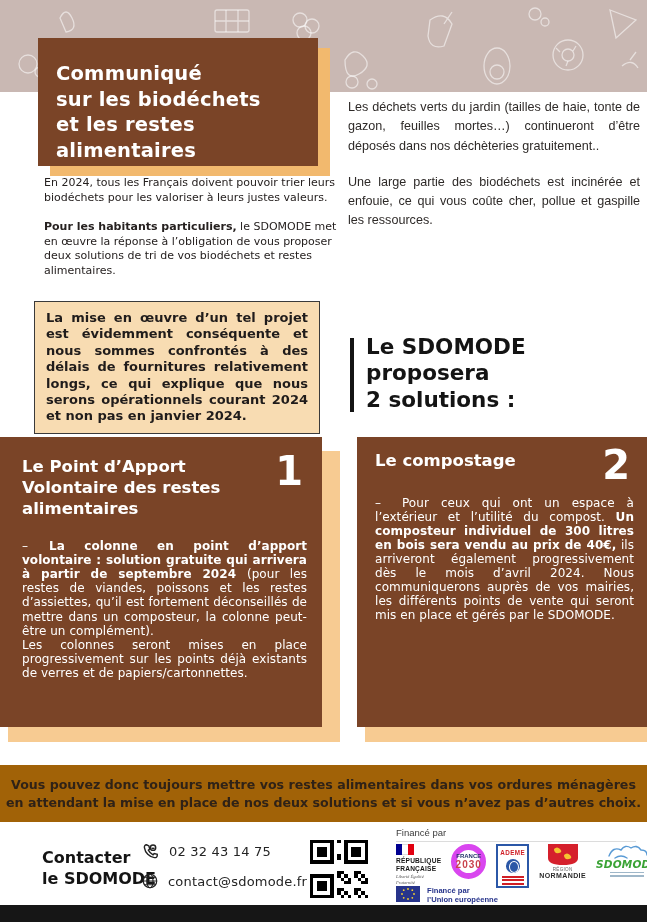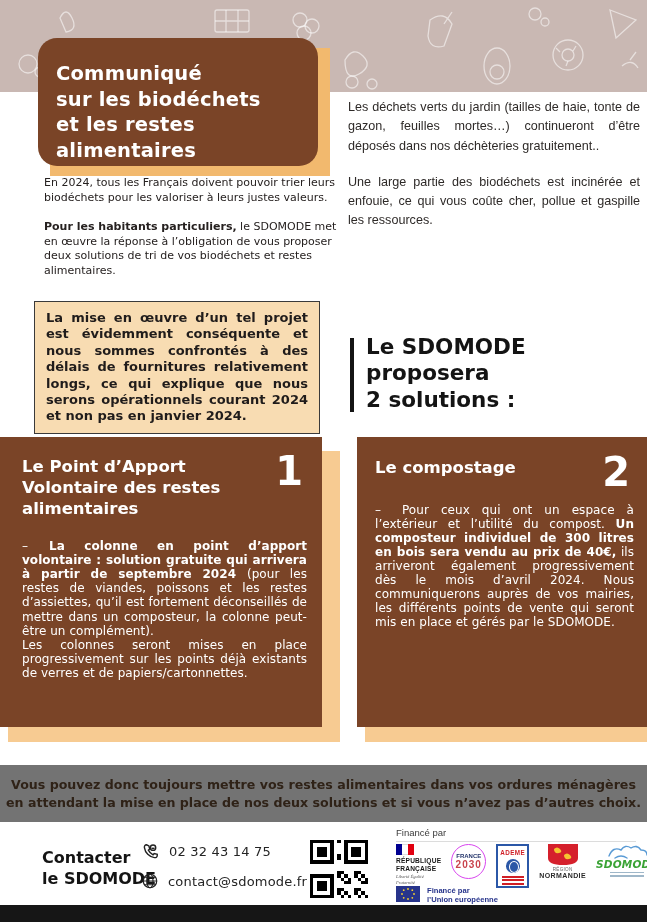--- a/index.html
+++ b/index.html
@@ -8,21 +8,21 @@
     position:relative; width:647px; height:922px; margin:0 auto;
     background:#ffffff; overflow:hidden;
     font-family:"DejaVu Sans", sans-serif; color:#1f1b1a;
     -webkit-font-smoothing:antialiased;
   }
   
   .banner { position:absolute; left:0; top:0; width:647px; height:92px; background:#c9b8b3; }
   .banner svg { position:absolute; inset:0; }
   
   .title-shadow { position:absolute; left:50px; top:48px; width:280px; height:128px; background:#f2b96e; }
-  .title-box { position:absolute; left:38px; top:38px; width:280px; height:128px; background:#7a4427; padding:23px 10px 0 18px;border-radius:19px; }
+  .title-box { position:absolute; left:38px; top:38px; width:280px; height:128px; background:#7a4427; padding:23px 10px 0 18px; }
   .title-box h1 { color:#ffffff; font-size:19.5px; line-height:1.32; font-weight:700; letter-spacing:.2px; }
   .title-box h1 span { display:block; }
   
   .intro { position:absolute; left:44px; top:176px; width:298px; font-size:11px; line-height:1.32; color:#262120; }
   .intro p { margin-bottom:15px; font-weight:500; }
   .intro b { font-weight:700; }
   .highlight-box {
     position:absolute; left:34px; top:301px; width:286px;
     background:#f8dcb2; border:1.4px solid #3a3a3a;
     padding:8px 11px; font-size:13px; font-weight:700;
@@ -35,34 +35,34 @@
   .about p { margin-bottom:17px; }
   .sol-heading-bar { position:absolute; left:350px; top:338px; width:3.5px; height:74px; background:#141414; }
   .sol-heading { position:absolute; left:366px; top:334px; font-size:21.5px; font-weight:700; line-height:1.23; color:#141414; }
   .sol-heading span { display:block; }
   
   .box-shadow { position:absolute; background:#f7cb92; }
   .shadow1 { left:8px; top:451px; width:332px; height:291px; }
   .shadow2 { left:365px; top:451px; width:282px; height:291px; }
   .sol-box { position:absolute; top:437px; height:290px; background:#7a4427; color:#ffffff; }
   .box1 { left:0; width:322px; padding:20px 15px 0 22px; }
-  .box2 { left:357px; width:290px; padding:11px 13px 0 18px; }
+  .box2 { left:357px; width:290px; padding:4px 13px 0 18px; }
   .sol-head { position:relative; }
   .sol-head h2 { font-size:16.5px; font-weight:700; line-height:1.26; width:240px; }
   .box2 .sol-head h2 { margin-top:10px; }
   .sol-num { position:absolute; right:4px; top:-6px; font-size:40px; font-weight:700; line-height:1; }
   .sol-body { margin-top:20px; font-size:12px; line-height:1.17; text-align:justify; letter-spacing:.05px; }
   .box2 .sol-body { margin-top:24px; }
   .sol-body p { margin-bottom:0; }
   .sol-body .gap { height:13px; }
   .sol-body b { font-weight:700; }
   .dash { display:inline-block; width:27px; }
   .mail-link { text-decoration:none; color:inherit; }
   
-  .notice { position:absolute; left:0; top:765px; width:647px; height:57px; background:#737373;
+  .notice { position:absolute; left:0; top:765px; width:647px; height:57px; background:#a16207;
     display:flex; flex-direction:column; justify-content:center; align-items:center;
     font-size:12.6px; font-weight:700; line-height:1.38; color:#2f2217; text-align:center; }
   
   .contact-title { position:absolute; left:42px; top:847px; font-size:16px; font-weight:700; line-height:1.32; color:#141414; }
   .contact-title span { display:block; }
   .c-row { position:absolute; display:flex; align-items:center; gap:9px; color:#242424; }
   .row-phone { left:141px; top:842px; }
   .row-mail { left:141px; top:872px; }
   .c-row .txt { font-size:13px; font-weight:500; letter-spacing:.2px; }
   .c-icon svg { display:block; }
@@ -73,21 +73,21 @@
   .logos { position:absolute; left:396px; top:844px; display:flex; align-items:flex-start; gap:10px; }
   .logo { display:flex; flex-direction:column; align-items:center; }
   
   .logo-rf { align-items:flex-start; }
   .rf-flag { display:flex; width:18px; height:11px; margin-bottom:2px; }
   .rf-flag i { flex:1; }
   .rf-b { background:#000091; } .rf-w { background:#fff; border-top:1px solid #ddd; border-bottom:1px solid #ddd; } .rf-r { background:#e1000f; }
   .rf-name { font-size:6.6px; font-weight:700; line-height:1.15; letter-spacing:.2px; color:#161616; font-family:"Liberation Sans", sans-serif; }
   .rf-motto { margin-top:2px; font-size:4.6px; font-style:italic; color:#555; line-height:1.3; font-family:"Liberation Serif", serif; }
   
-  .logo-f2030 .circle { width:35px; height:35px; border-radius:50%; border:1px solid #d946ef;
+  .logo-f2030 .circle { width:35px; height:35px; border-radius:50%; border:6px solid #d946ef;
       display:flex; flex-direction:column; align-items:center; justify-content:center; background:#fff; }
   .f2030-top { font-size:6px; font-weight:700; color:#24356b; font-family:"Liberation Sans", sans-serif; }
   .f2030-bot { font-size:10px; font-weight:700; color:#c9444d; letter-spacing:1px; font-family:"Liberation Sans", sans-serif; }
   
   .logo-ademe .frame { width:33px; height:44px; border:2px solid #2b57a7; background:#fff;
       display:flex; flex-direction:column; align-items:center; padding-top:3px; }
   .ademe-name { font-size:6.3px; font-weight:700; color:#d01f26; letter-spacing:.4px; font-family:"Liberation Sans", sans-serif; }
   .ademe-globe { width:14px; height:14px; border-radius:50%; background:#2b57a7; margin:3px 0 3px; position:relative; overflow:hidden; }
   .ademe-globe::after { content:""; position:absolute; left:3px; top:2px; width:8px; height:10px; border-radius:50%; border:1.2px solid #ffffff; }
   .tiny-bars i { display:block; width:22px; height:2px; background:#d01f26; margin-bottom:1.5px; }

